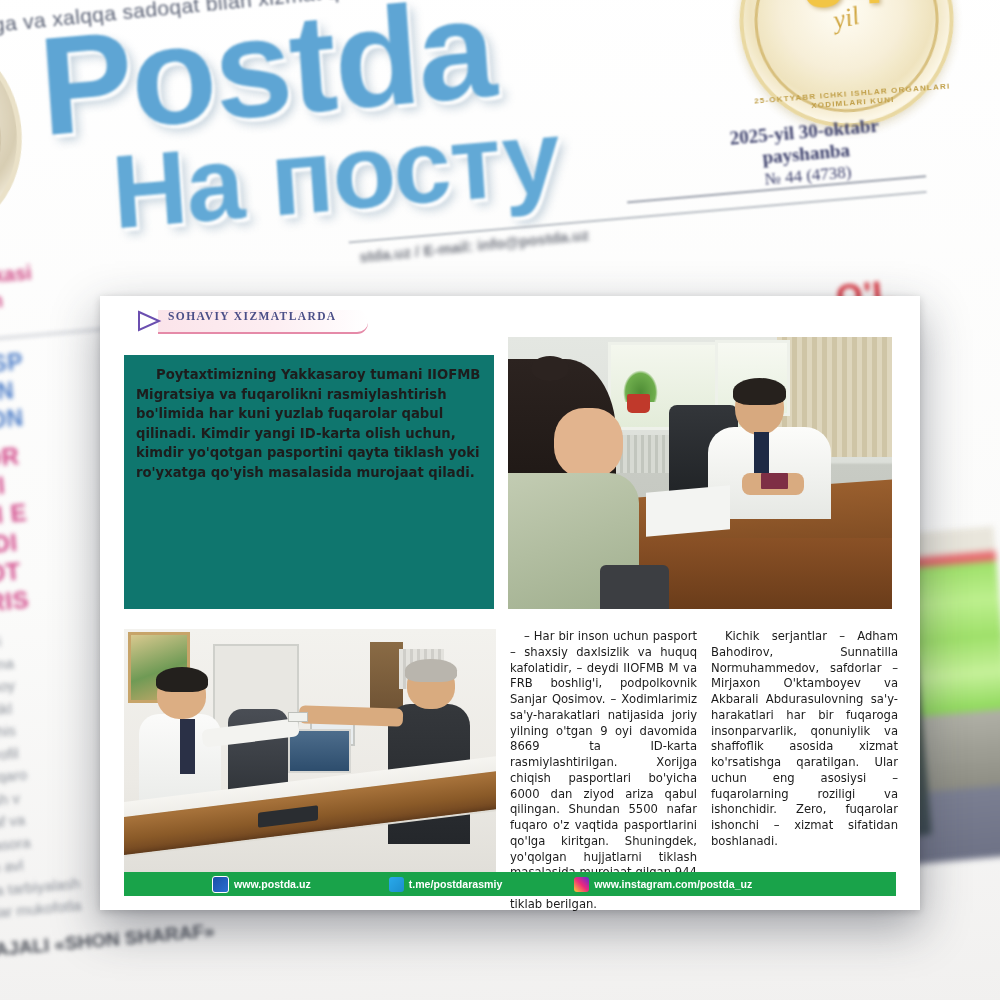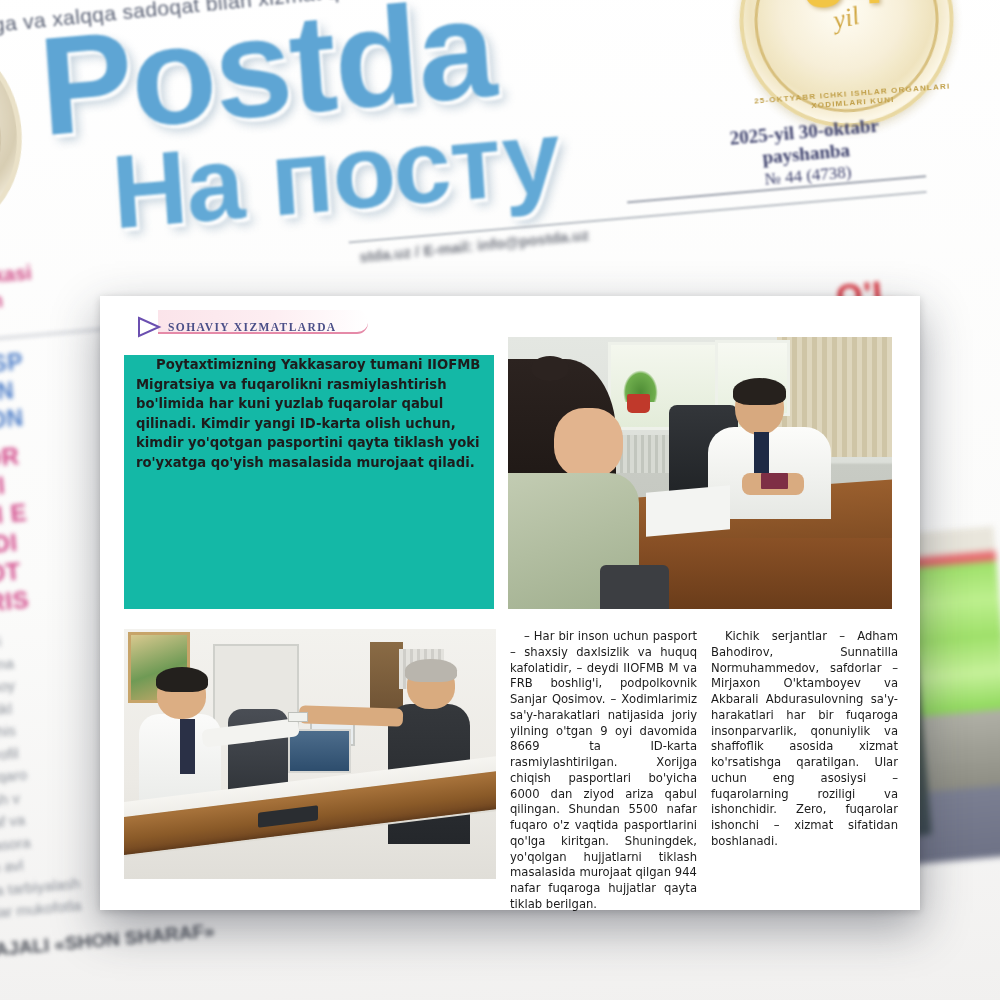--- a/index.html
+++ b/index.html
@@ -131,21 +131,21 @@
   
   .article{
     position:absolute;left:100px;top:296px;width:820px;height:614px;
     background:#ffffff;
     box-shadow:0 18px 44px rgba(40,45,60,.42), 0 2px 8px rgba(0,0,0,.18);
   }
   .art-inner{position:absolute;inset:0;padding:14px 24px 0 24px;box-sizing:border-box;}
 
   
   .rubric{
-    position:relative;display:flex;align-items:center;height:33px;width:232px;margin-left:12px;
+    position:relative;display:flex;height:33px;width:232px;margin-left:12px;
   }
   .rubric-bg{
     position:absolute;left:22px;top:0;right:0;height:22px;
     background:linear-gradient(90deg,#fbe4ea 0%,#fdeef2 55%,#ffffff 100%);
     border-radius:0 11px 11px 0;
     border-bottom:2px solid #e58aa8;
   }
   .rubric-tri{
     position:relative;width:26px;height:22px;flex:none;z-index:2;
   }
@@ -157,22 +157,22 @@
 
   .headline{
     margin:8px 0 0 0;text-align:center;
     font-size:30.5px;font-weight:bold;letter-spacing:-.3px;
     color:#ef8022;
     text-shadow:1px 1px 0 rgba(190,95,10,.22);
   }
 
   .row-top{display:flex;gap:14px;margin-top:12px;}
   .lead{
-    width:370px;flex:none;background:#14b8a6;
-    padding:0 12px 10px 12px;box-sizing:border-box;
+    width:370px;flex:none;background:#0f766e;
+    padding:10px 12px 10px 12px;box-sizing:border-box;
     font-size:13.2px;font-weight:bold;line-height:1.48;color:#1d1d1d;
     font-family:"DejaVu Sans",sans-serif;
   }
   .lead p{margin:0;text-indent:20px;}
 
   .photo{
     position:relative;overflow:hidden;background:#cfd4d8;
   }
   .photo-top{width:384px;height:272px;flex:none;margin-top:-18px;}
 
@@ -408,15 +408,29 @@
           </div>
           <div class="colb">
             <p>Kichik serjantlar – Adham Bahodirov, Sunnatilla Normuhammedov, safdorlar – Mirjaxon O'ktamboyev va Akbarali Abdurasulovning sa'y-harakatlari har bir fuqaroga insonparvarlik, qonuniylik va shaffoflik asosida xizmat ko'rsatishga qaratilgan. Ular uchun eng asosiysi – fuqarolarning roziligi va ishonchidir. Zero, fuqarolar ishonchi – xizmat sifatidan boshlanadi.</p>
 
           </div>
         </div>
       </div>
 
     </div>
 
+    <div class="footer">
+      <div class="flink" style="margin-left:88px;">
+        <span class="fi fi-web"></span>
+        <span>www.postda.uz</span>
+      </div>
+      <div class="flink" style="margin-left:78px;">
+        <span class="fi fi-tg"></span>
+        <span>t.me/postdarasmiy</span>
+      </div>
+      <div class="flink" style="margin-left:72px;">
+        <span class="fi fi-ig"></span>
+        <span>www.instagram.com/postda_uz</span>
+      </div>
+    </div>
   </div>
 
 </div>
 
 </body></html>

